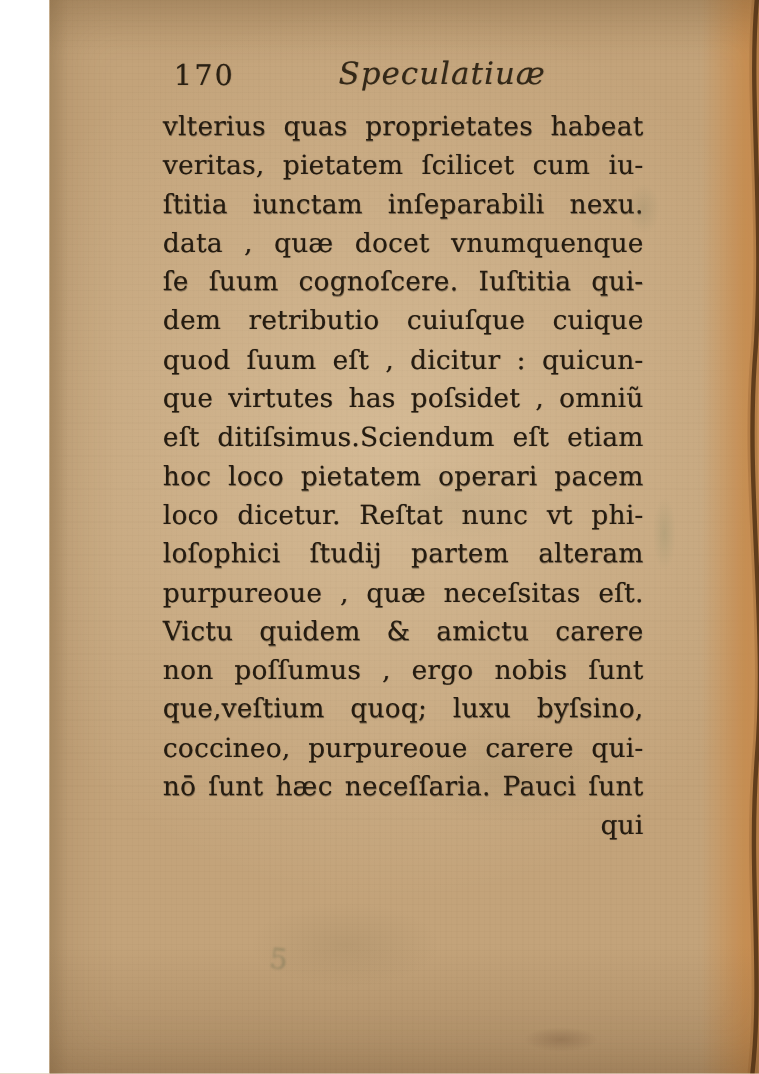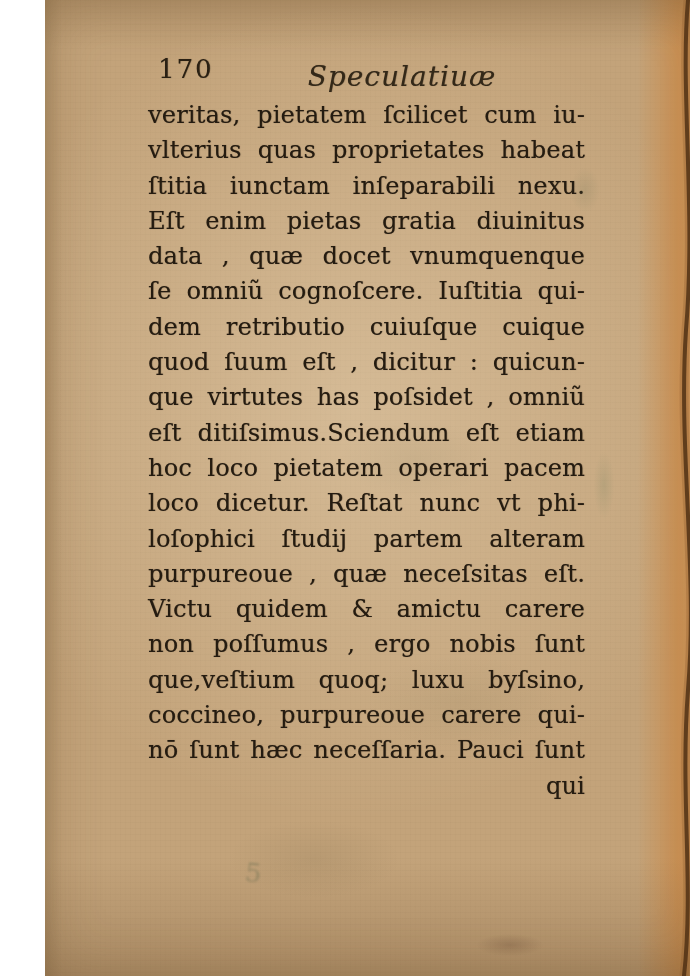--- a/index.html
+++ b/index.html
@@ -35,21 +35,20 @@
   
   .pagenum{
     position:absolute;left:113px;top:54px;
     font-size:26px;color:#2a2013;letter-spacing:2px;
     text-shadow:0.4px 0.4px 0.8px rgba(42,32,19,.5);
   }
   .runtitle{
     position:absolute;left:257px;top:50px;width:200px;text-align:center;
     font-style:italic;font-size:28px;color:#332818;letter-spacing:1px;
     text-shadow:0.4px 0.4px 0.8px rgba(42,32,19,.45);
-    margin-top:10px;
   }
   
   .textblock{
     position:absolute;left:103px;top:98px;width:437px;
     font-size:24px;line-height:35.3px;color:#241b10;
     text-shadow:0.4px 0.4px 0.7px rgba(36,27,16,.55);
     letter-spacing:0.2px;
   }
   .line{
     text-align:justify;
@@ -87,26 +86,25 @@
   <svg class="edge-svg" width="70" height="976" viewBox="0 0 70 976">
     <path d="M40,0 C32,90 48,210 38,330 C30,450 50,570 40,690 C32,795 46,885 36,976" fill="none" stroke="#8a5a2a" stroke-width="9" opacity="0.30"></path>
     <path d="M40,0 C32,90 48,210 38,330 C30,450 50,570 40,690 C32,795 46,885 36,976" fill="none" stroke="#4b2d12" stroke-width="4" opacity="0.80" stroke-linecap="round"></path>
   </svg>
 
   <div class="pagenum">170</div>
 
   <div class="runtitle">Speculatiuæ</div>
 
   <div class="textblock">
+    <div class="line">vlterius quas proprietates habeat</div>
     <div class="line">veritas, pietatem ſcilicet cum iu-</div>
-    <div class="line">vlterius quas proprietates habeat</div>
     <div class="line">ſtitia iunctam inſeparabili nexu.</div>
-    <div class="line">Eſt enim pietas gratia diuinitus</div>
     <div class="line">data , quæ docet vnumquenque</div>
-    <div class="line">ſe omniũ cognoſcere.  Iuſtitia qui-</div>
+    <div class="line">ſe ſuum cognoſcere.  Iuſtitia qui-</div>
     <div class="line">dem retributio cuiuſque cuique</div>
     <div class="line">quod ſuum eſt , dicitur : quicun-</div>
     <div class="line">que virtutes has poſsidet , omniũ</div>
     <div class="line">eſt ditiſsimus.Sciendum eſt etiam</div>
     <div class="line">hoc loco pietatem operari pacem</div>
     <div class="line">loco dicetur.  Reſtat nunc vt phi-</div>
     <div class="line">loſophici ſtudij partem alteram</div>
     <div class="line">purpureoue , quæ neceſsitas eſt.</div>
     <div class="line">Victu quidem &amp; amictu carere</div>
     <div class="line">non poſſumus , ergo nobis ſunt</div>

